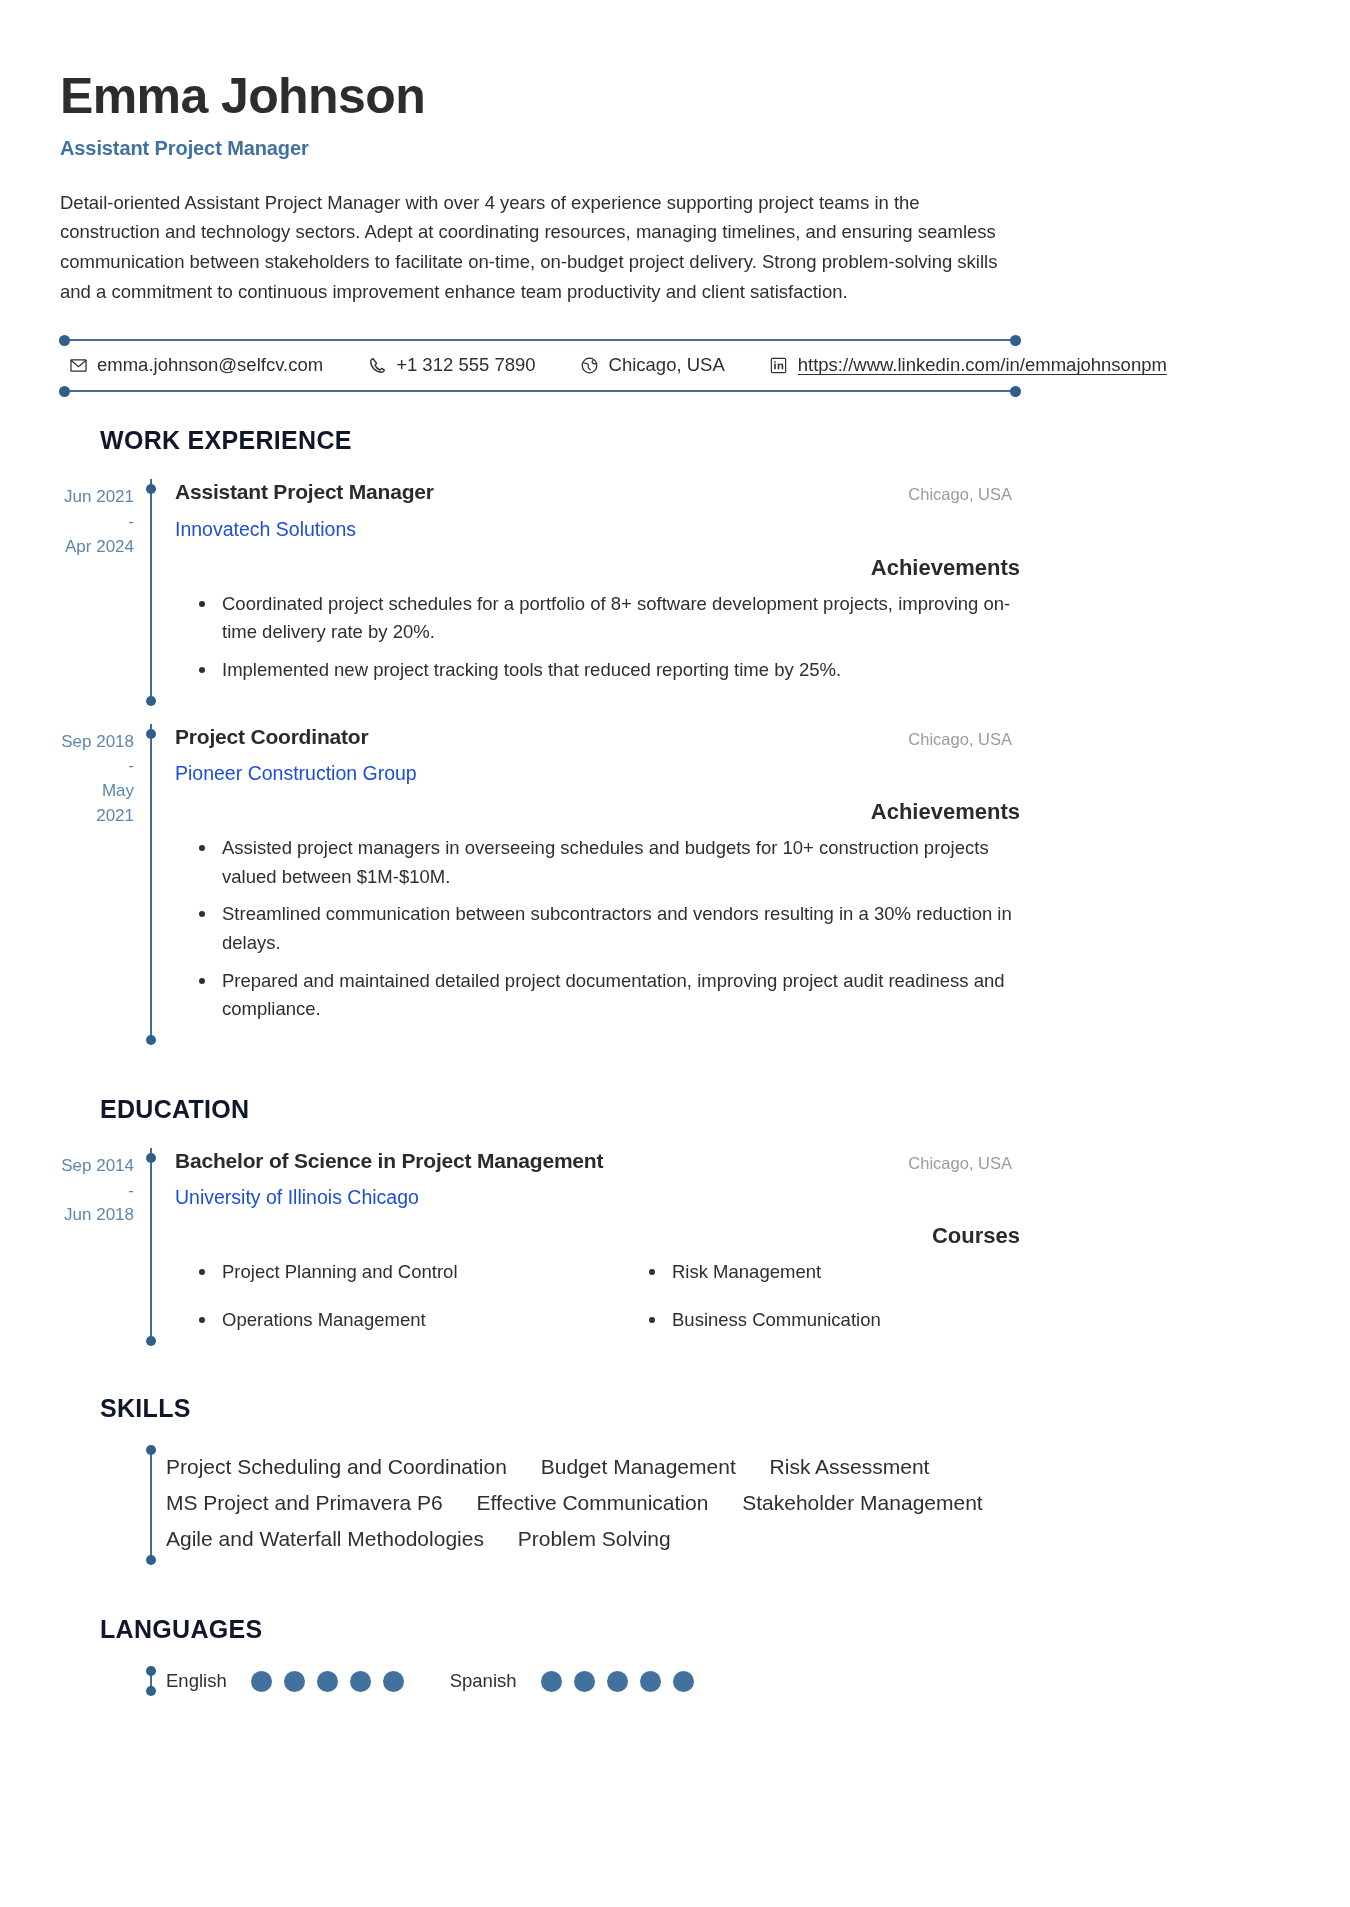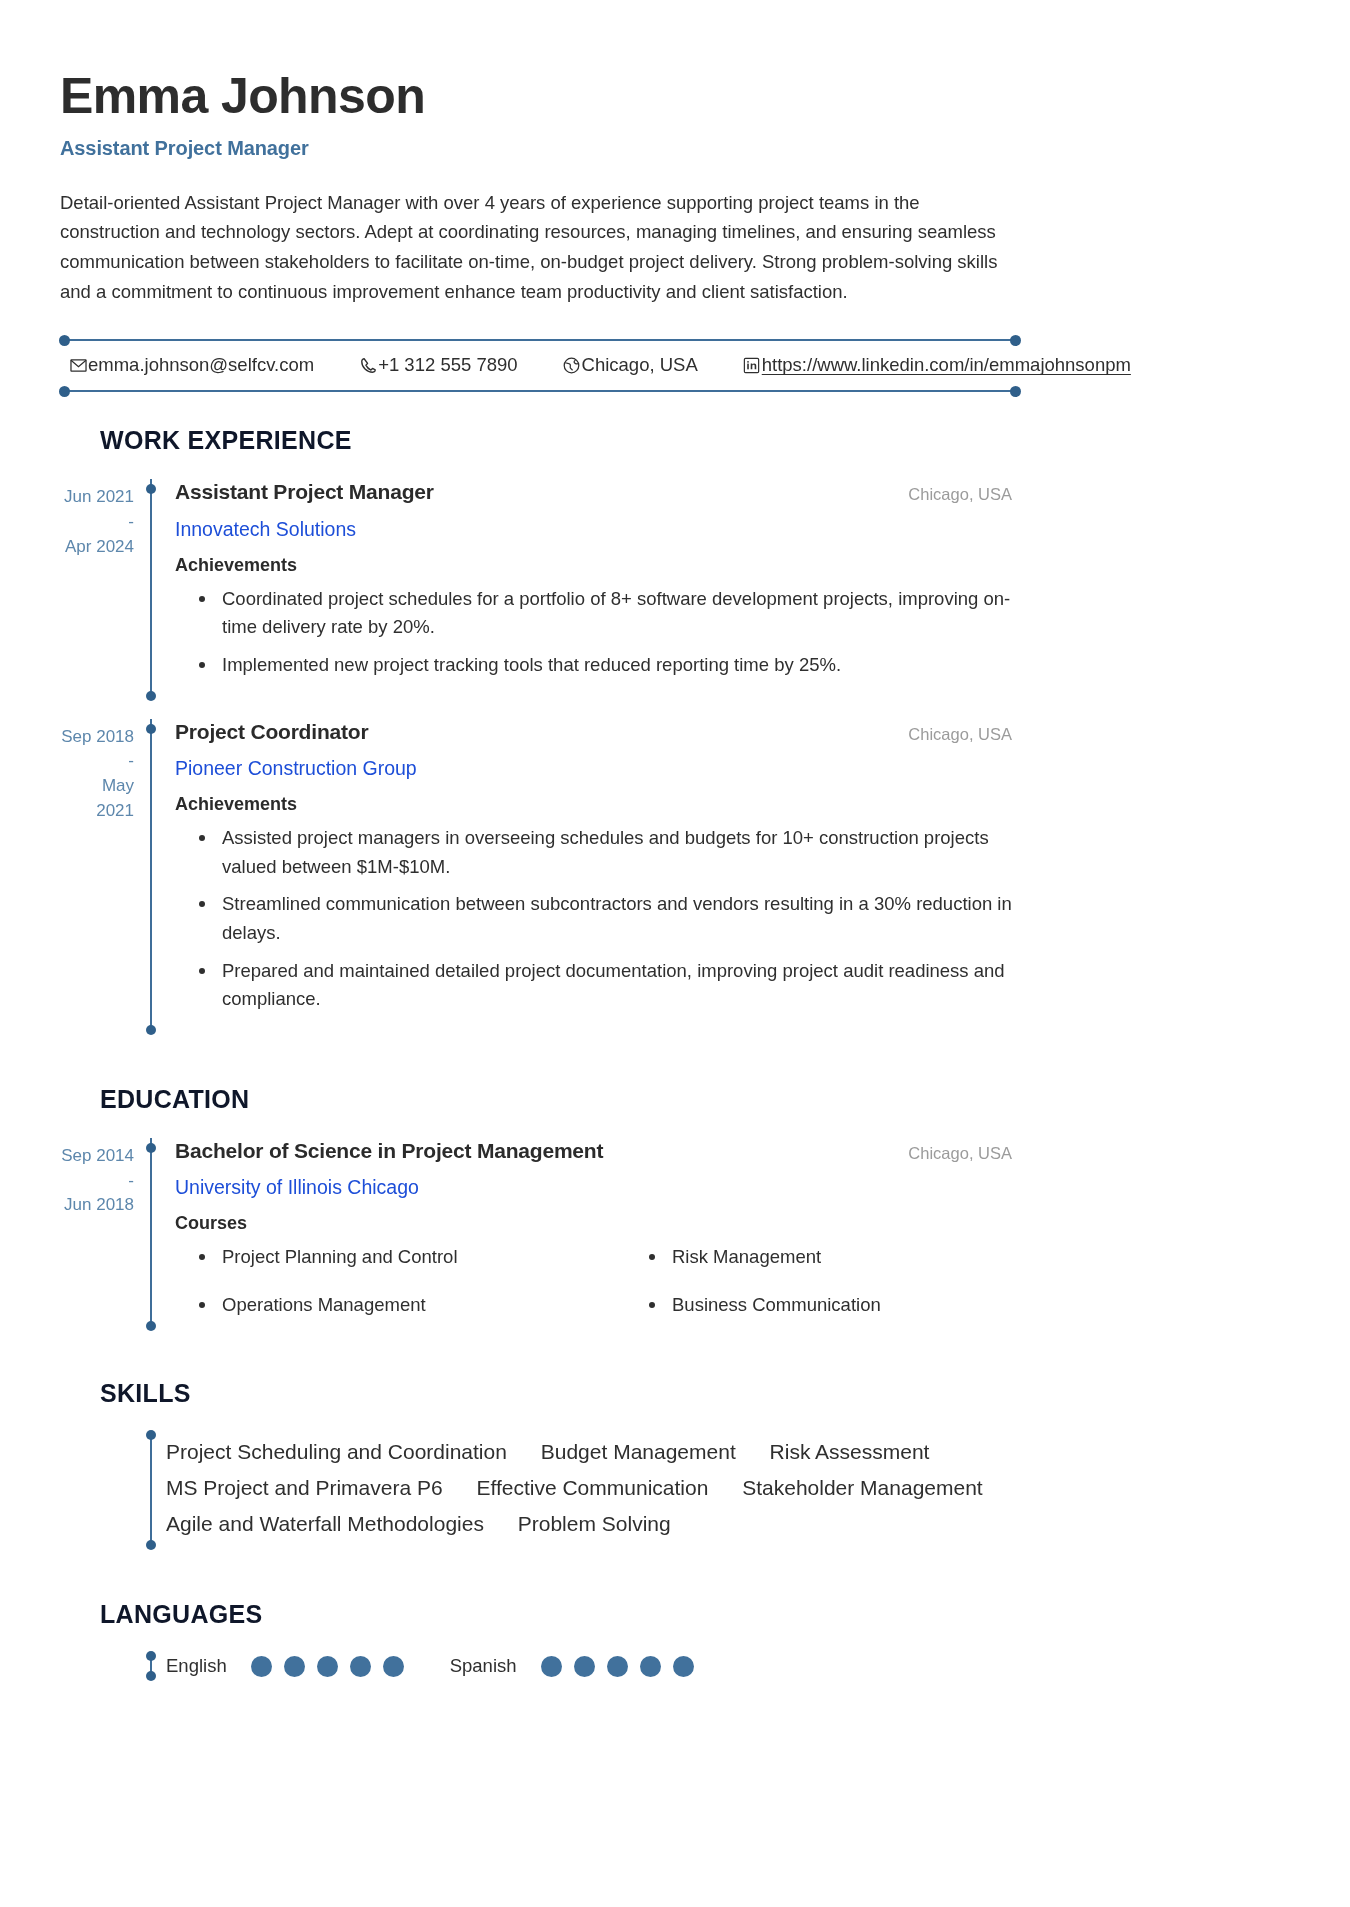--- a/index.html
+++ b/index.html
@@ -78,20 +78,21 @@
     display: flex;
     align-items: center;
     gap: 44px;
     padding: 13px 0 14px 8px;
     font-size: 18.5px;
     color: #2f2f2f;
   }
   .contact-item {
     display: flex;
     align-items: center;
+    gap: 9px;
     white-space: nowrap;
   }
   .contact-item .ico {
     display: inline-flex;
     width: 20px; height: 20px;
     align-items: center; justify-content: center;
     flex: 0 0 auto;
   }
   .contact-item .ico svg { display:block; }
   .contact-link {
@@ -179,24 +180,25 @@
   }
 
   .entry-org {
     font-size: 19.5px;
     color: #1d4ed8;
     margin-top: 12px;
     margin-bottom: 14px;
   }
 
   .sub-label {
-    font-size: 18px;
+    font-size: 22px;
     font-weight: 700;
     color: #2b2b2b;
     margin-bottom: 9px;
+    text-align: right;
   }
 
   ul.bullets {
     list-style: none;
     margin: 0 0 0 22px;
   }
   ul.bullets li {
     position: relative;
     padding-left: 25px;
     font-size: 18.5px;

